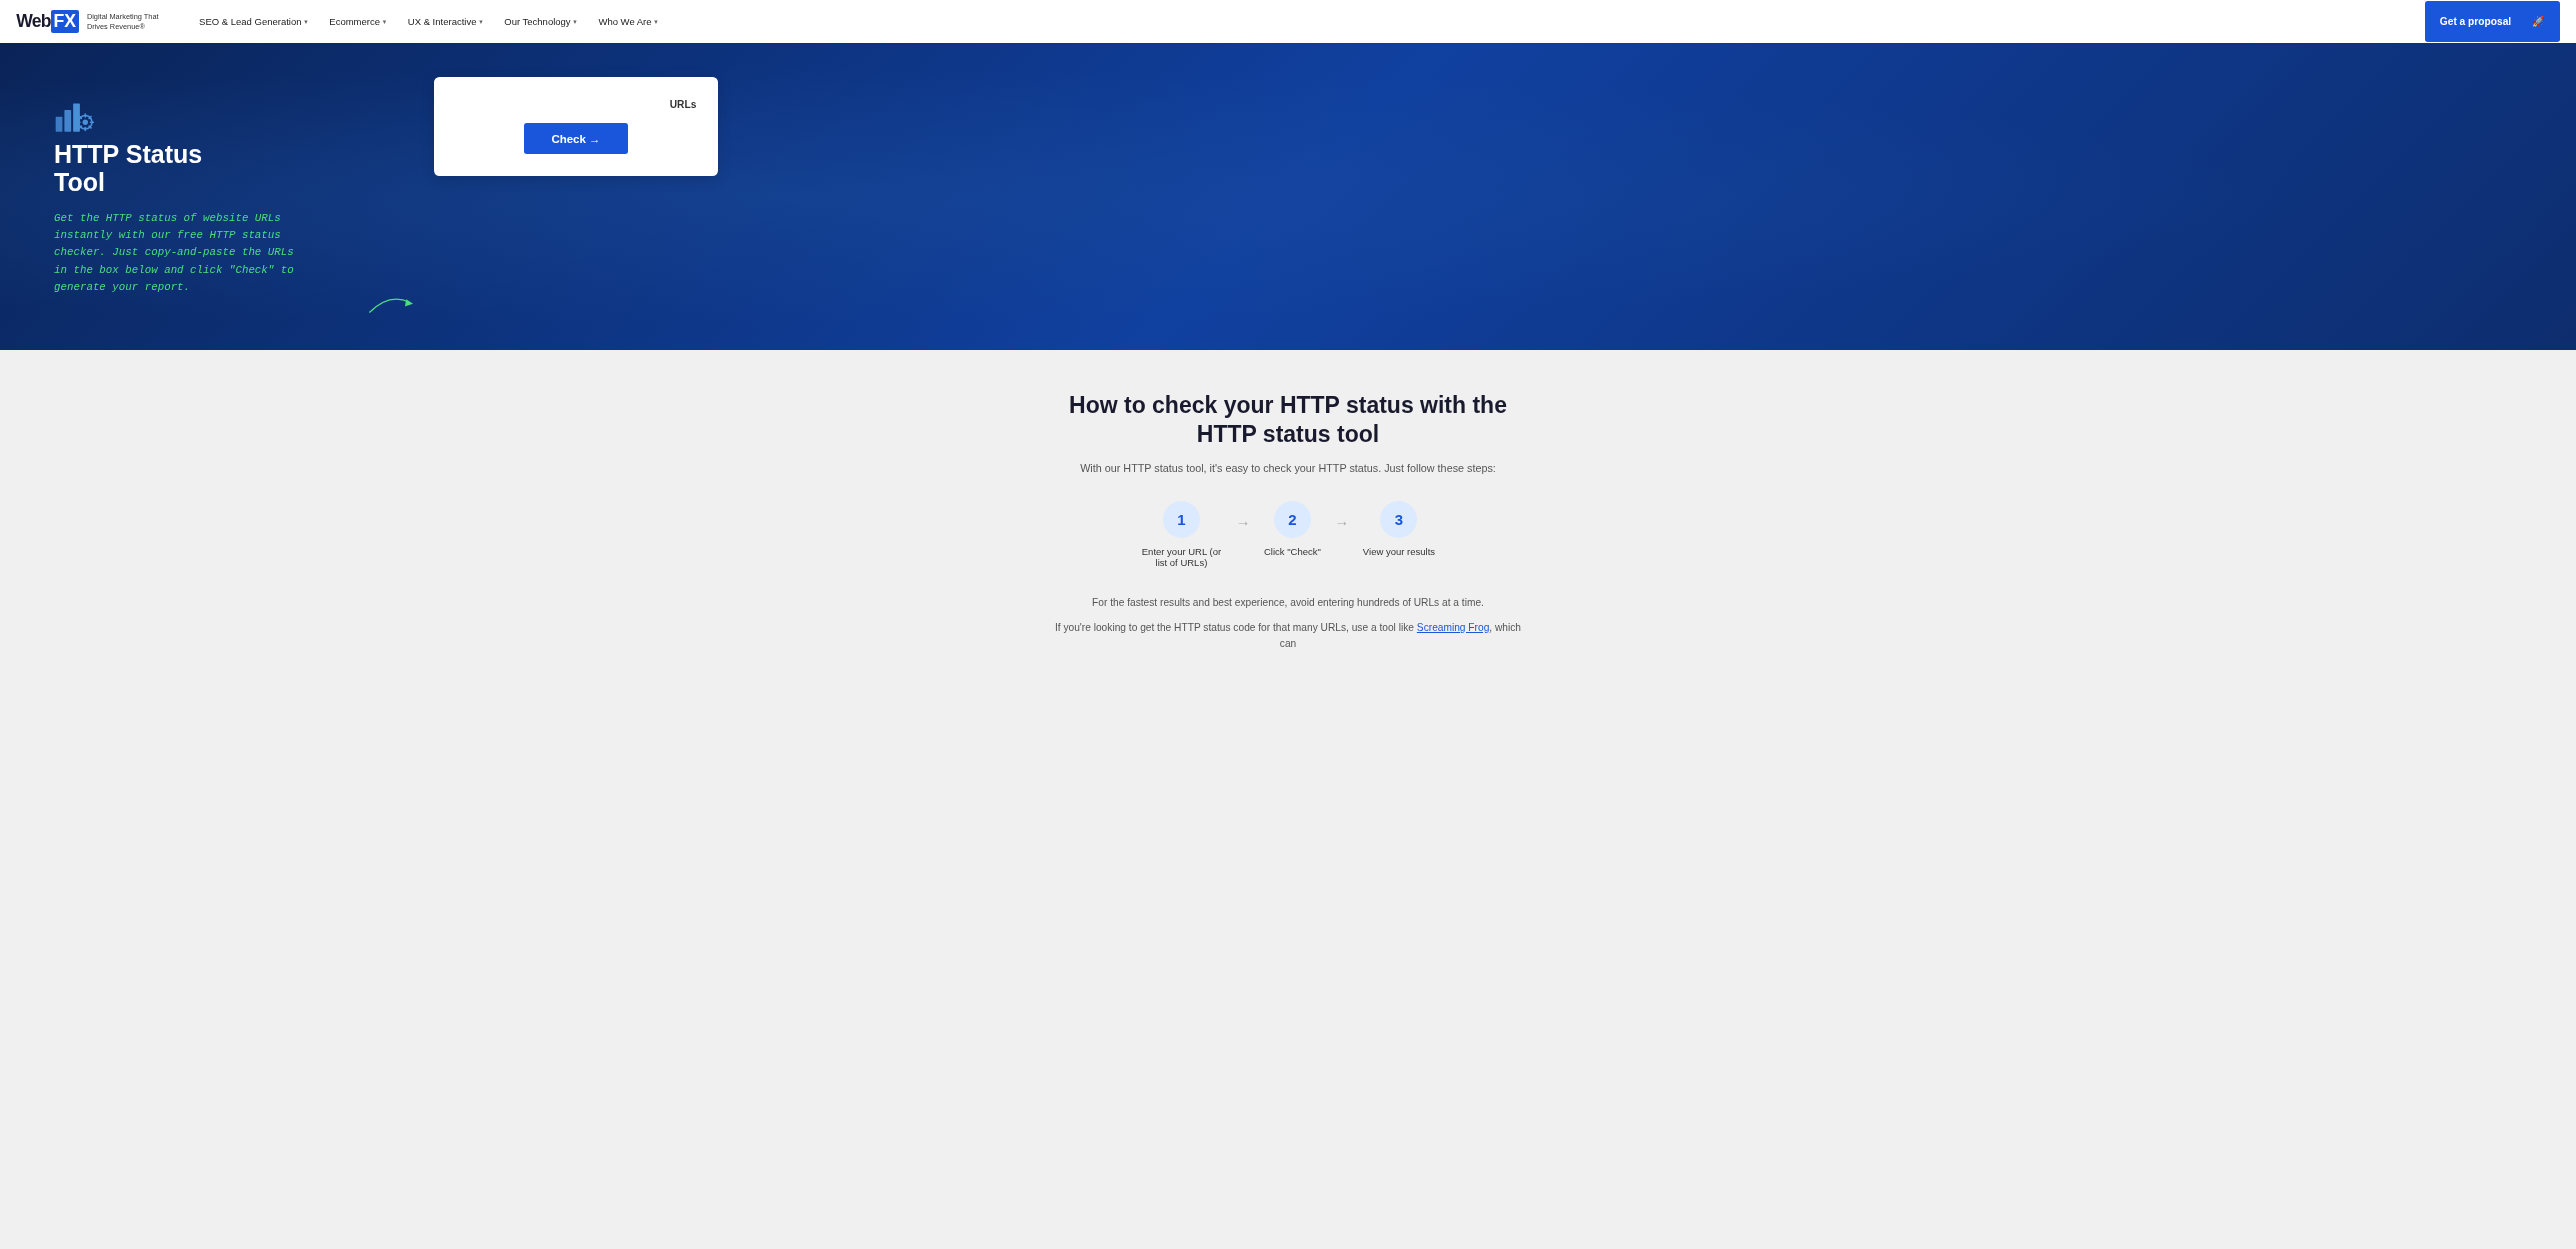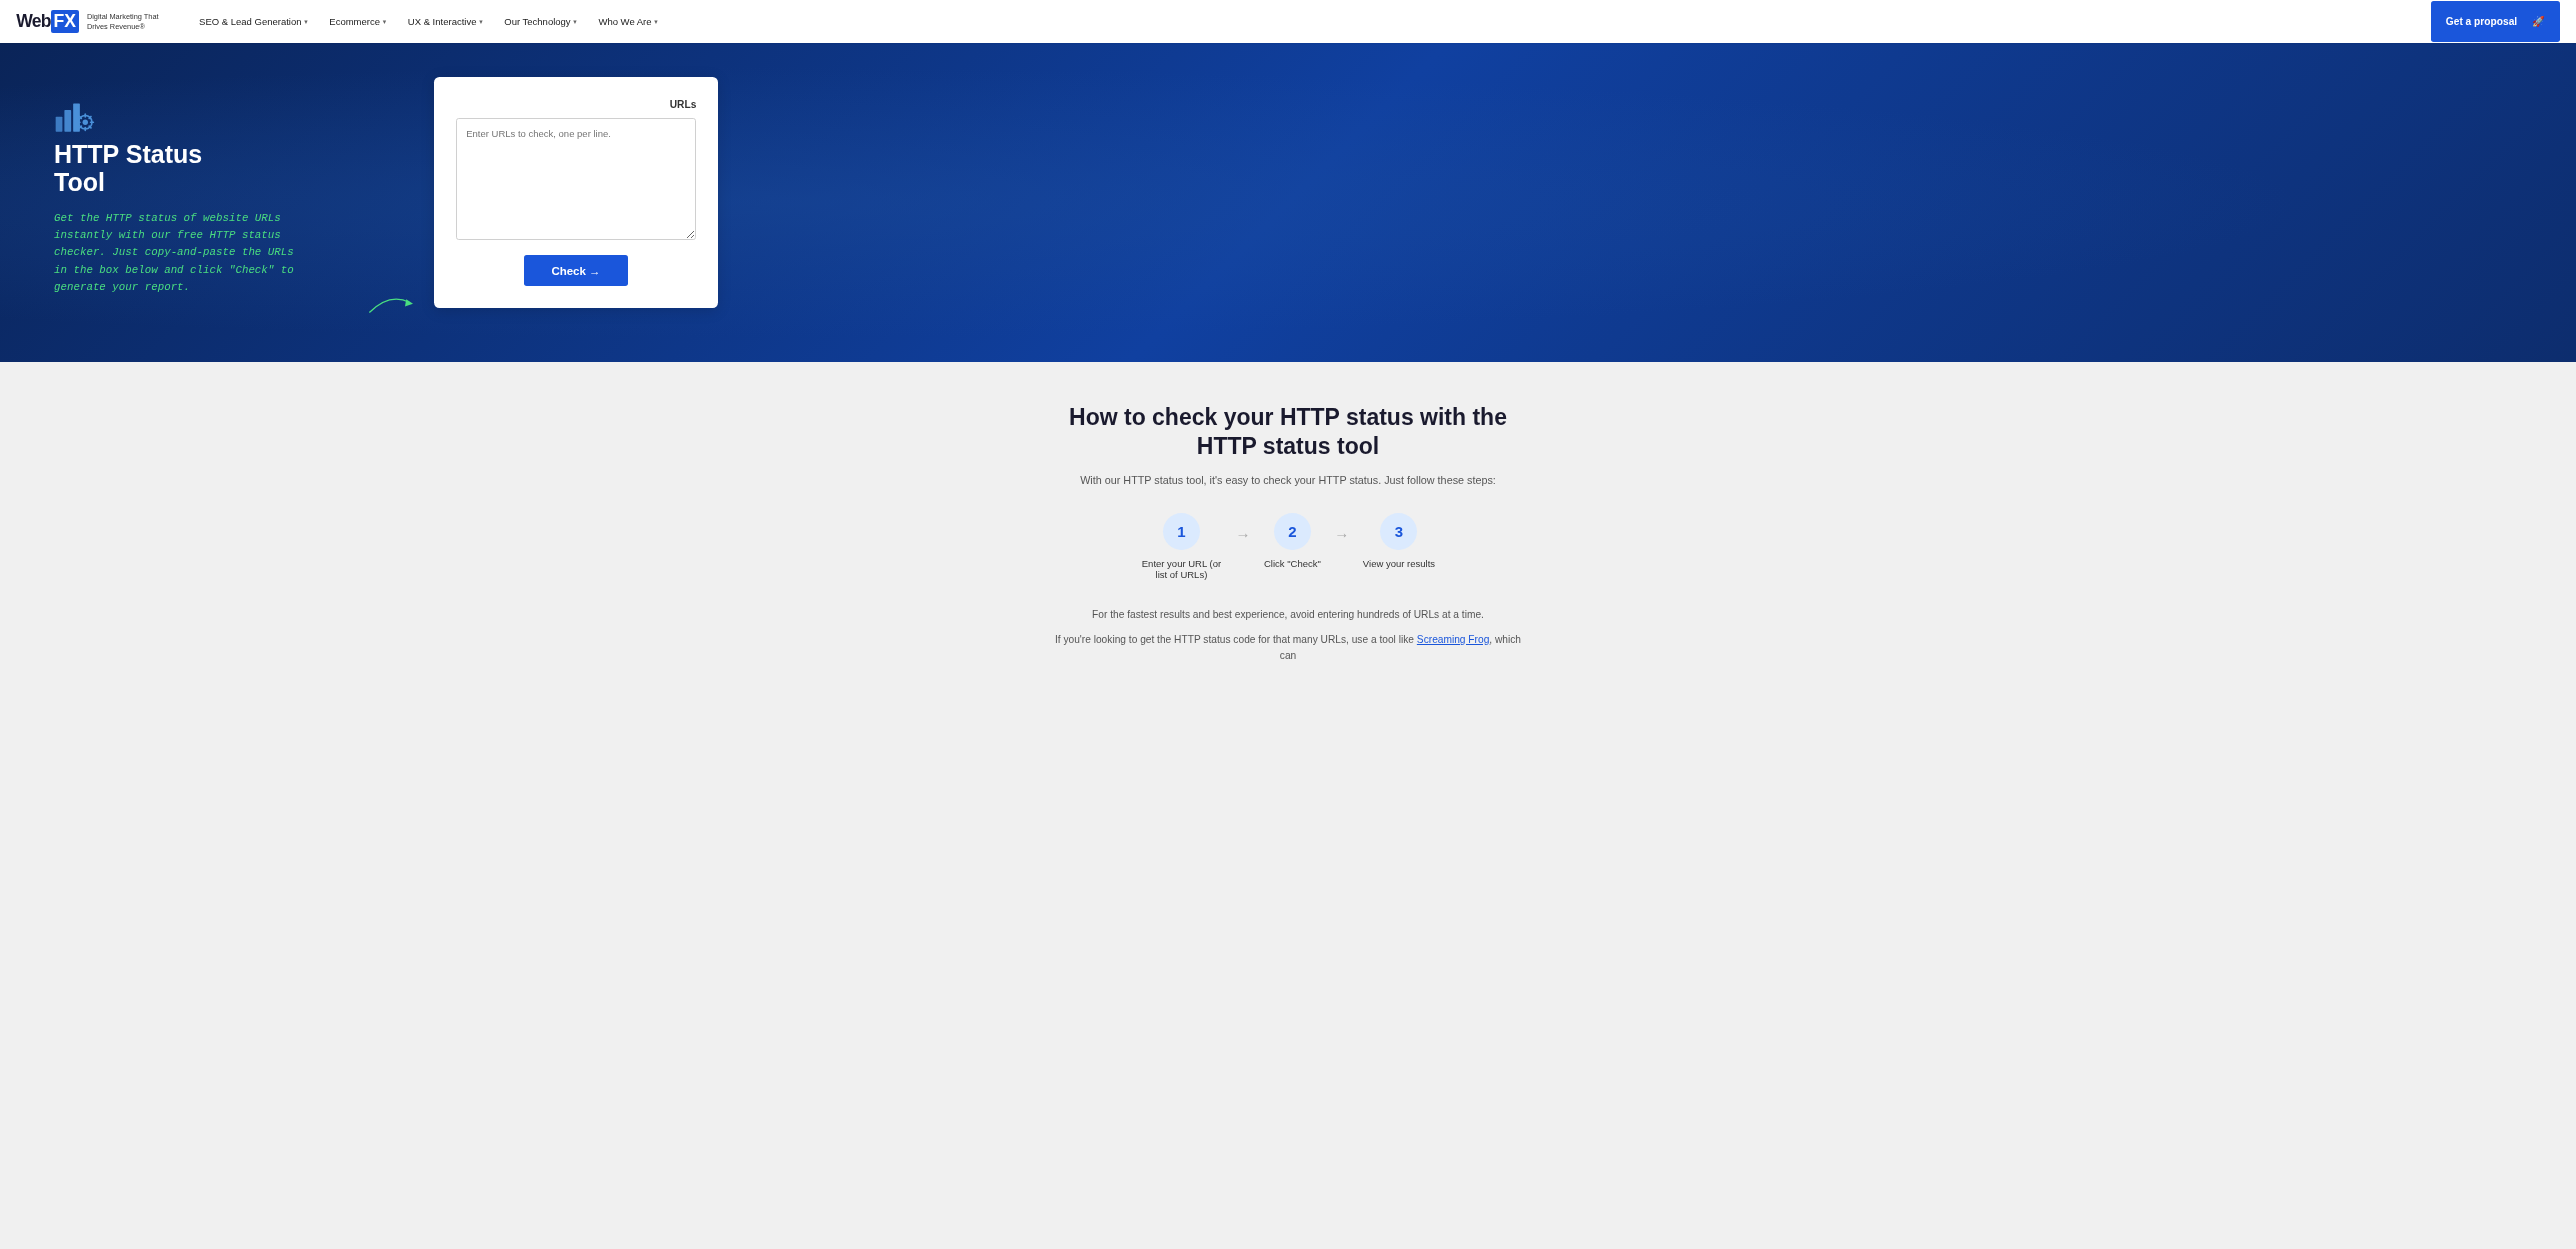--- a/index.html
+++ b/index.html
@@ -68,21 +68,21 @@
       margin-left: auto;
       background: #1a56db;
       color: white;
       padding: 15px 15px;
       border-radius: 2.7px;
       font-size: 10.2px;
       font-weight: 600;
       cursor: pointer;
       display: flex;
       align-items: center;
-      gap: 15px;
+      gap: 21px;
       white-space: nowrap;
     }
 
     
     .hero {
       background: #0d2d6e;
       background: linear-gradient(135deg, #0a2458 0%, #1040a0 50%, #0d2d6e 100%);
       padding: 41px 54px 54px 54px;
       display: flex;
       align-items: flex-start;
@@ -312,21 +312,20 @@
 generate your report.</div>
 
     <svg style="position:absolute;right:-20.3px;bottom:-20.3px;" width="47" height="27" viewBox="0 0 70 40">
       <path d="M 5 35 Q 35 5 65 20" stroke="#4ade80" stroke-width="2" fill="none" stroke-dasharray="none"></path>
       <polygon points="60,15 70,22 58,26" fill="#4ade80"></polygon>
     </svg>
   </div>
 
   <div class="tool-card">
     <div class="tool-card-label">URLs</div>
-    <textarea class="url-textarea" placeholder="Enter URLs to check, one per line." style=""></textarea>
     <button class="check-btn">Check →</button>
   </div>
 </section>
 
 <section class="content-section">
   <h2 class="section-title">How to check your HTTP status with the HTTP status tool</h2>
   <p class="section-subtitle">With our HTTP status tool, it's easy to check your HTTP status. Just follow these steps:</p>
 
   <div class="steps-row">
     <div class="step">

